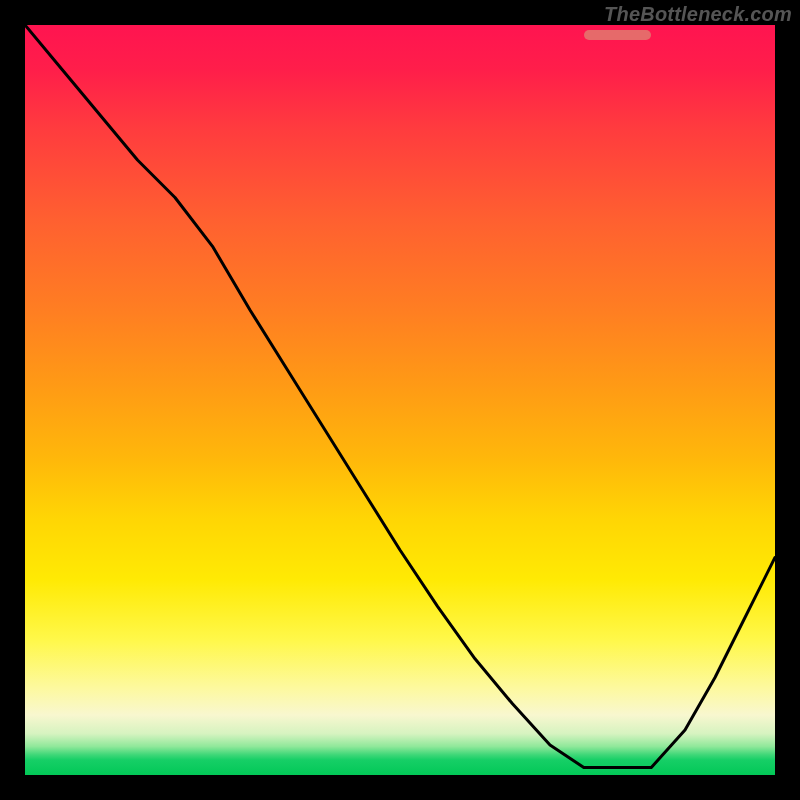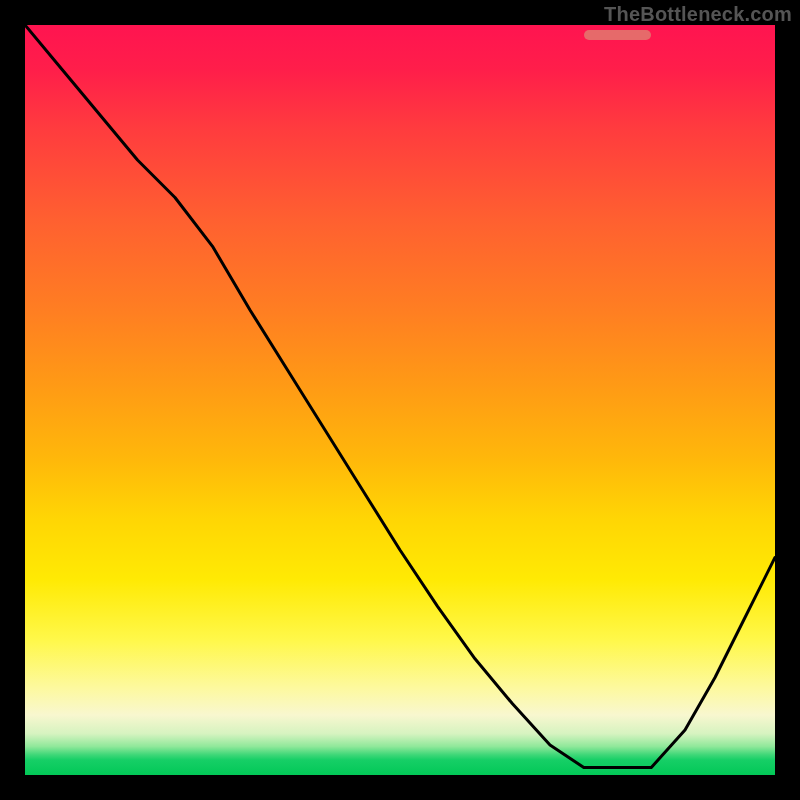--- a/index.html
+++ b/index.html
@@ -9,20 +9,21 @@
     height: 800px;
     background: #000;
     overflow: hidden;
   }
   .frame {
     position: absolute;
     left: 0;
     top: 0;
     width: 800px;
     height: 800px;
+    font-style: italic;
   }
   
   .plot-area {
     position: absolute;
     
     left: 25px;
     top: 25px;
     width: 750px;
     height: 750px;
     overflow: hidden;

